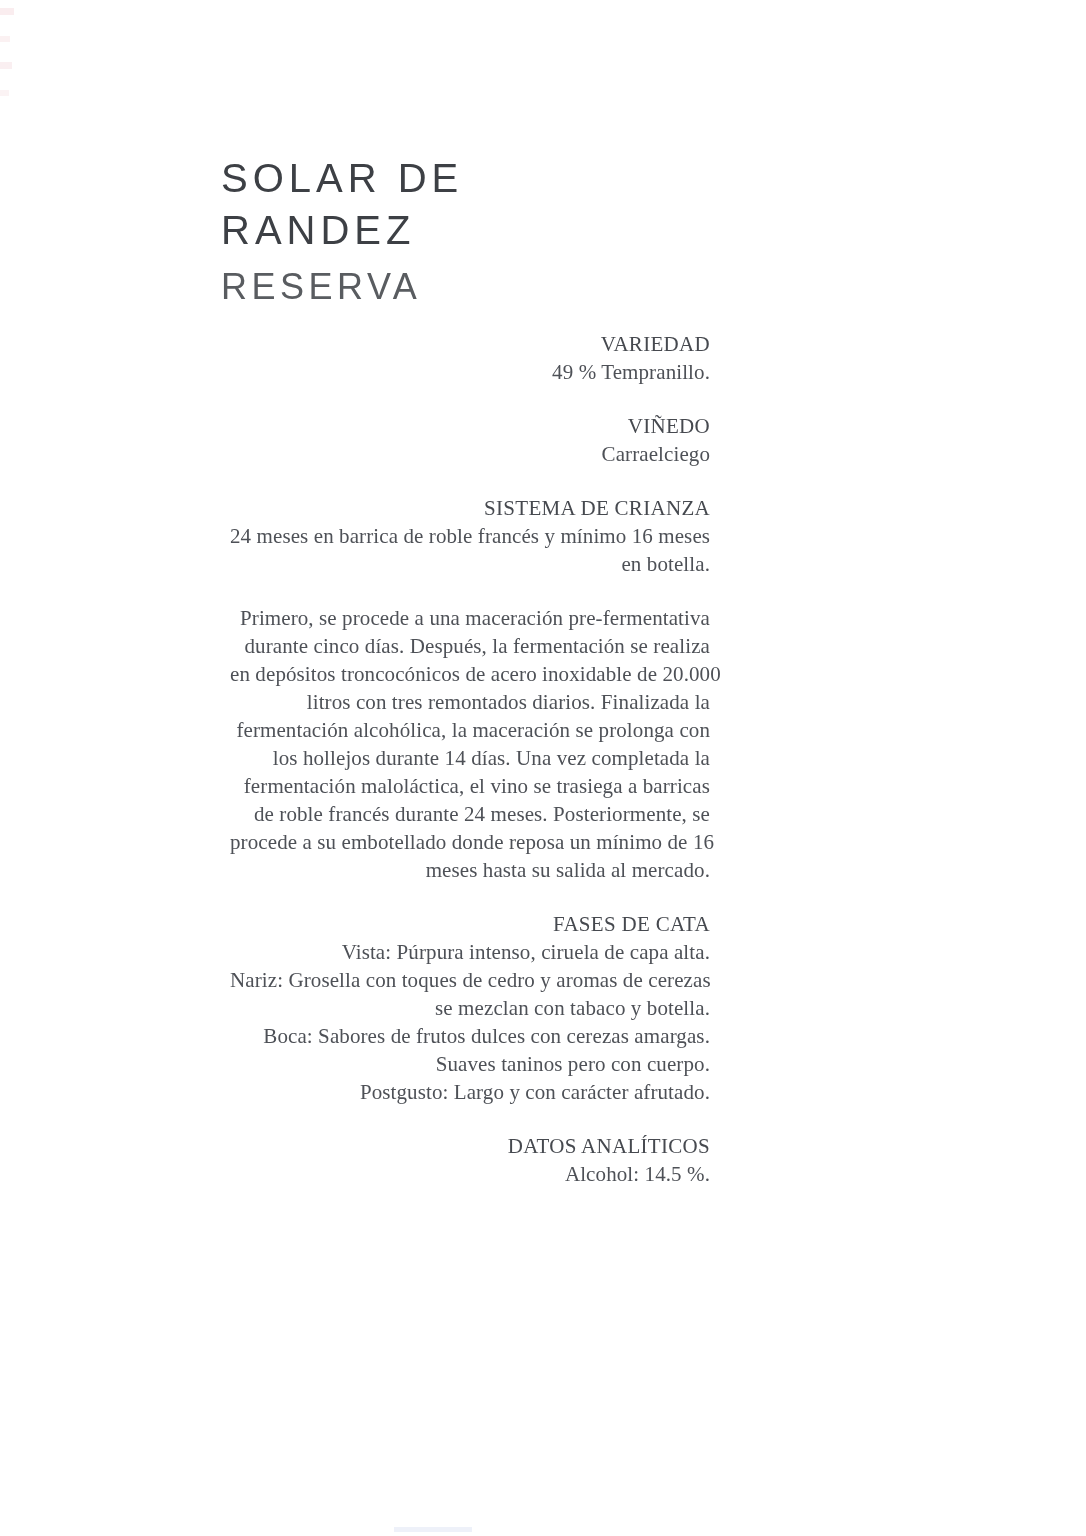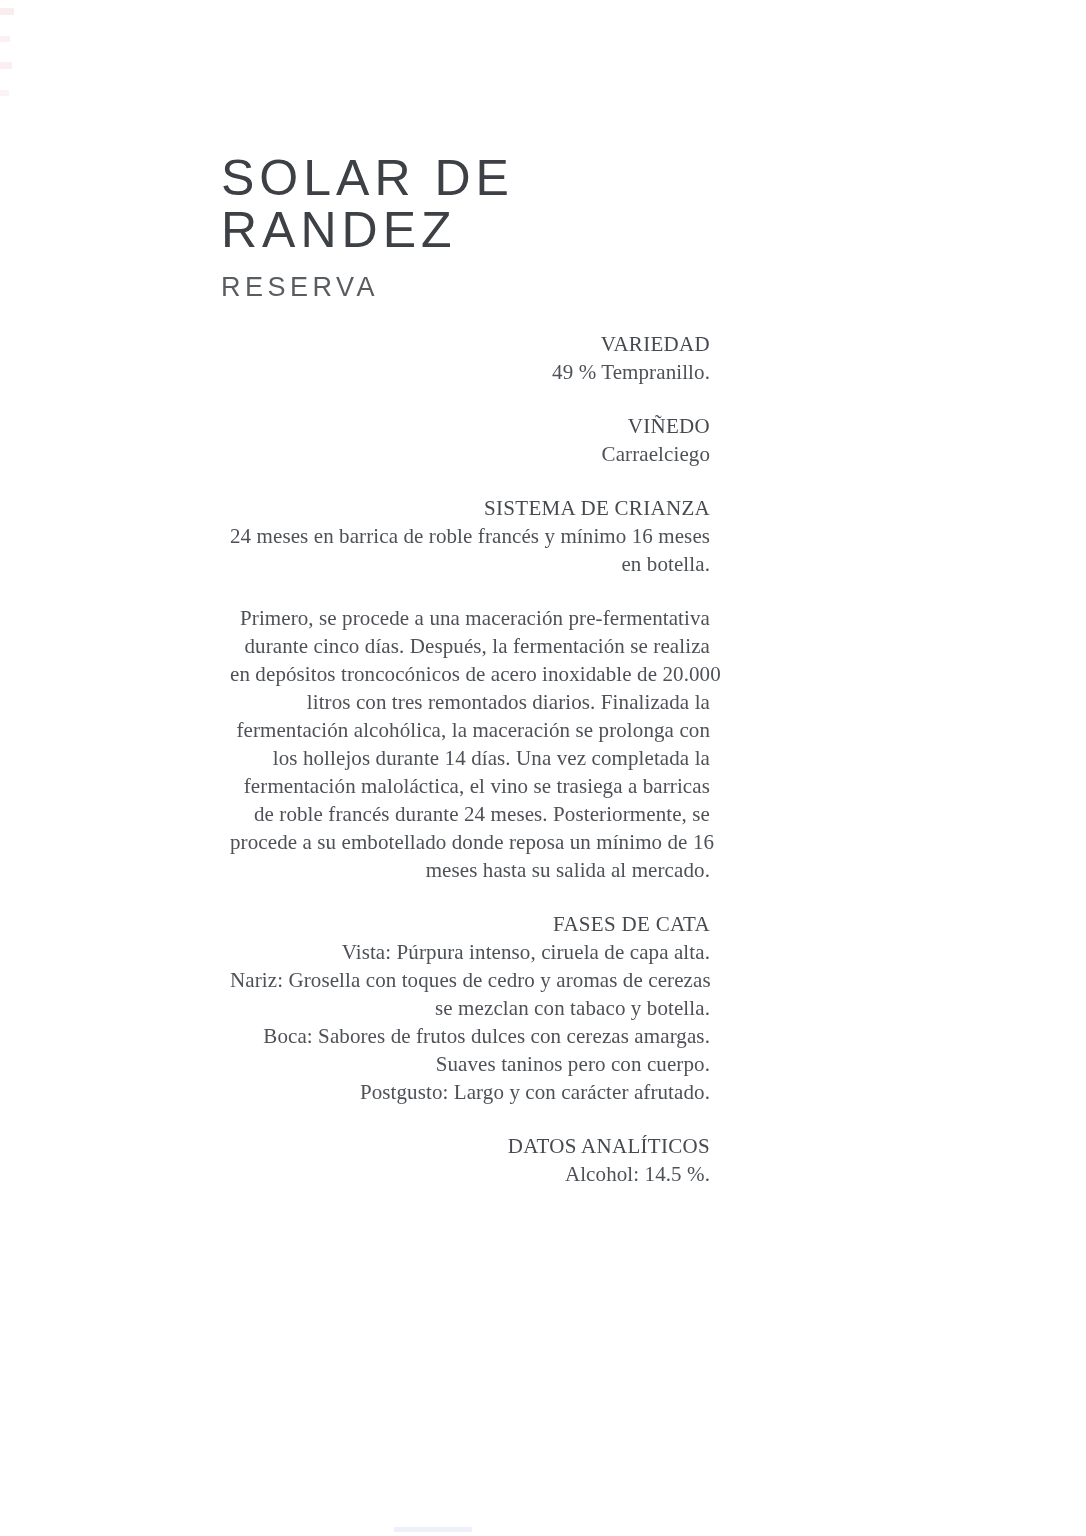--- a/index.html
+++ b/index.html
@@ -18,30 +18,30 @@
   
   .title-block {
     position: absolute;
     left: 221px;
     top: 152px;
   }
   .wine-title {
     margin: 0;
     font-family: "Liberation Sans", sans-serif;
     font-weight: 300;
-    font-size: 50px;
+    font-size: 40px;
     line-height: 52px;
     letter-spacing: 5px;
     color: var(--title-color, #3d4045);
   }
   .wine-subtitle {
     margin-top: 14px;
     font-family: "Liberation Sans", sans-serif;
     font-weight: 300;
-    font-size: 27px;
+    font-size: 36px;
     line-height: 34px;
     letter-spacing: 4.5px;
     color: var(--subtitle-color, #595c60);
   }
   
   .sections {
     position: absolute;
     left: 230px;
     top: 330px;
     width: 480px;

